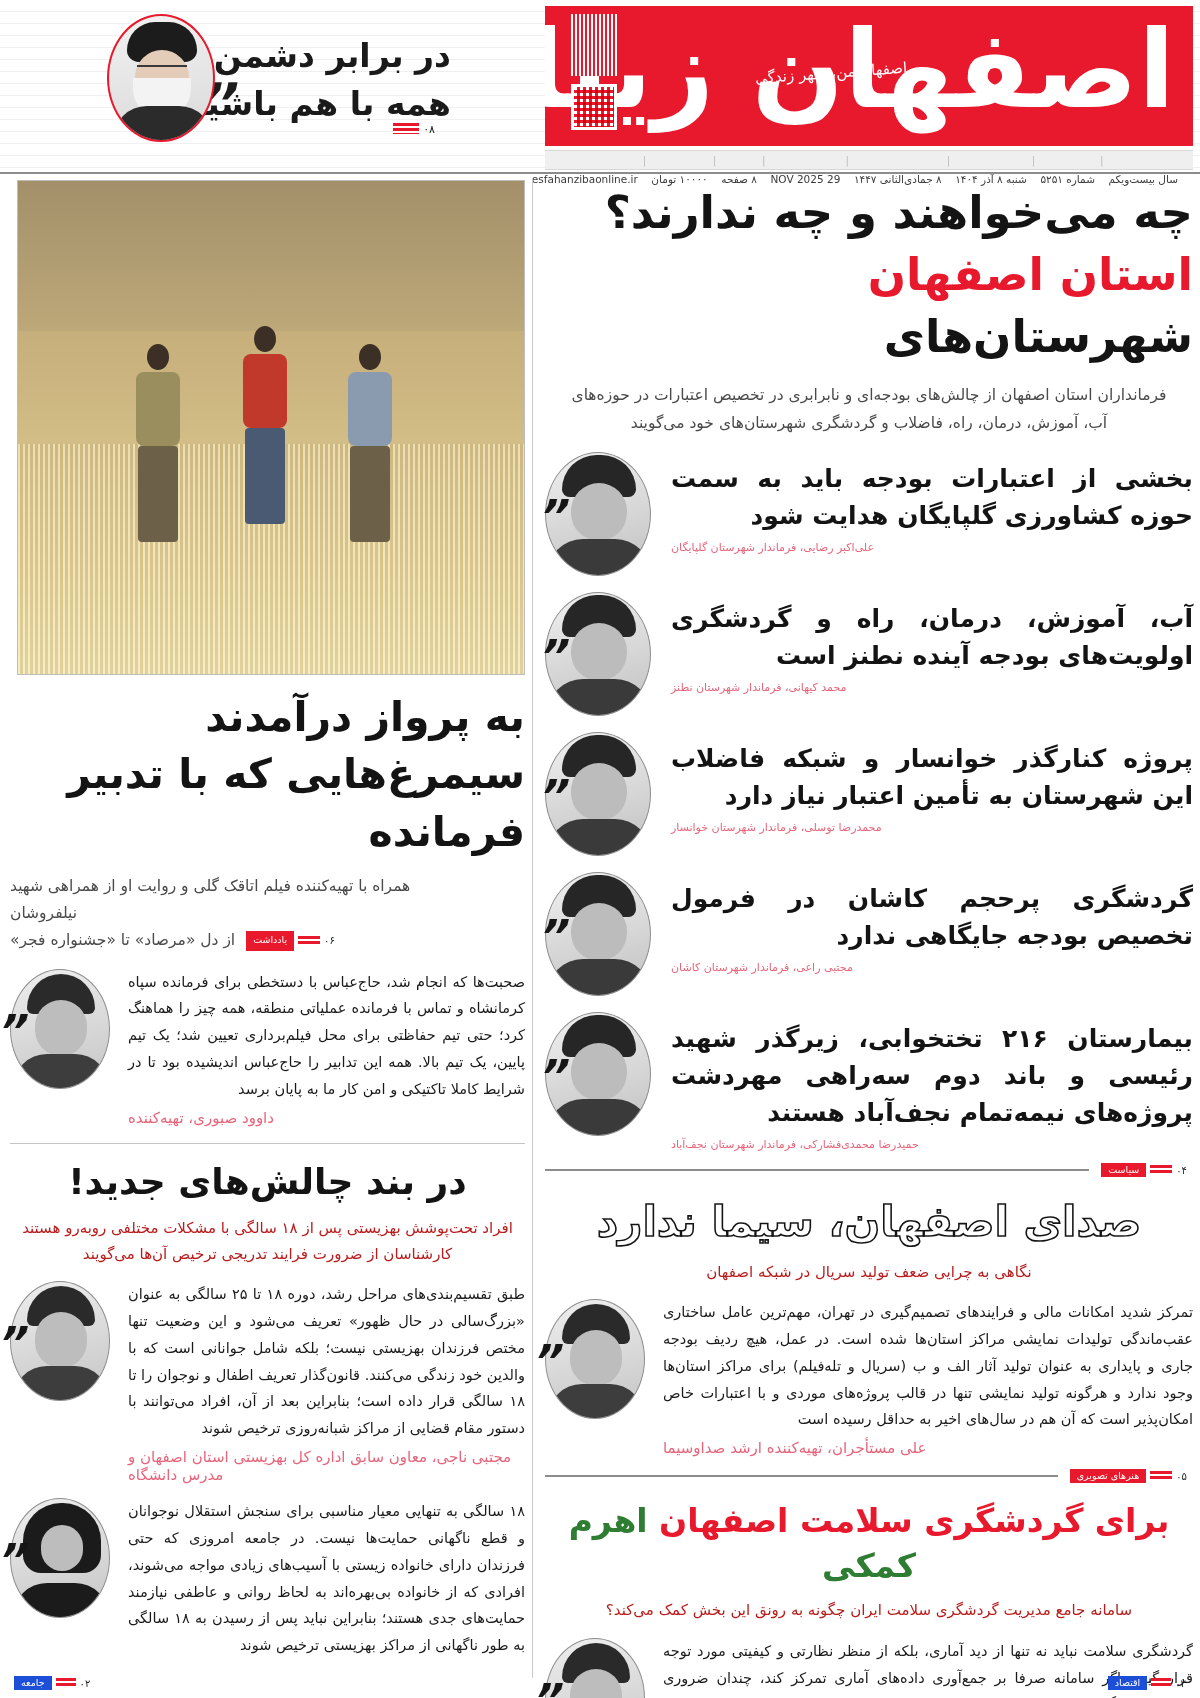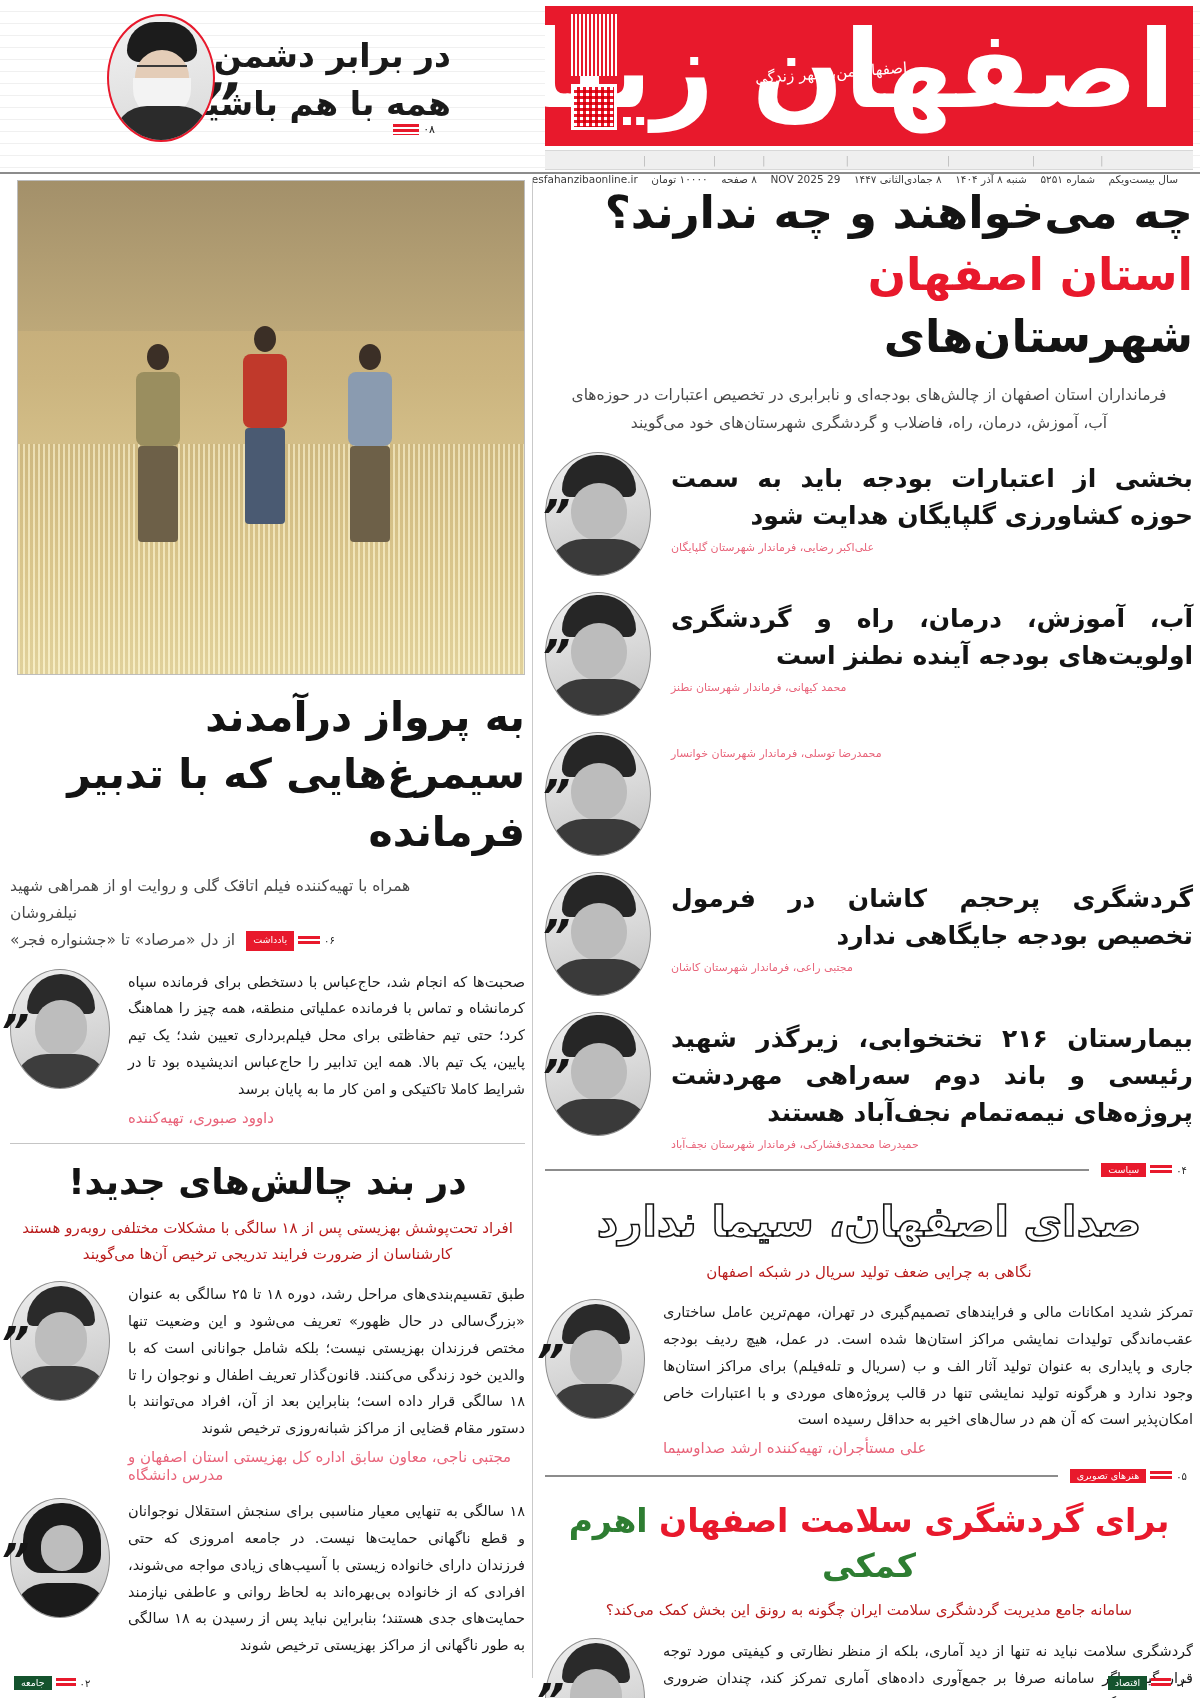--- a/index.html
+++ b/index.html
@@ -157,21 +157,21 @@
   }
   .qb-quotemark {
     position: absolute; top: 46px; left: 104px;
     font-size: 52px; color: #1c1c1c; font-weight: bold;
     line-height: 0.7;
     transform: skewX(-12deg);
     letter-spacing: -4px;
   }
   .qb-pagemark {
     position: absolute; top: 113px; right: 90px;
-    display: flex; align-items: center; gap: 4px;
+    display: flex; gap: 4px;
   }
   .qb-pagemark .bars {
     width: 26px; height: 11px;
     background: repeating-linear-gradient(
       to bottom, #e8192c 0 3px, #ffffff 3px 5px);
   }
   .qb-pagemark .num { font-size: 11px; color: #1a1a1a; }
 
   
   .vdivider {
@@ -431,21 +431,21 @@
 
   .bottom-strip {
     position: absolute; bottom: 4px; left: 0;
     width: 1200px; height: 22px;
     display: flex; flex-direction: row;
     align-items: center; justify-content: space-between;
     padding: 0 14px;
   }
   .bs-tag { display: flex; align-items: center; gap: 4px; }
   .bs-tag .lbl {
-    background: #14532d; color: #fff; font-size: 9.5px; padding: 1px 7px 2px;
+    background: #1d4ed8; color: #fff; font-size: 9.5px; padding: 1px 7px 2px;
   }
   .bs-tag .bars {
     width: 20px; height: 10px;
     background: repeating-linear-gradient(to bottom,#e8192c 0 3px,#fff 3px 5px);
   }
   .bs-tag .num { font-size: 10px; color: #222; }
 </style>
 </head>
 <body>
 
@@ -645,20 +645,21 @@
     <div class="newsitem">
       <div class="ni-avatar">
         <div class="ring">
           <div class="hair"></div>
             <div class="face"></div>
             <div class="shoulders"></div>
         </div>
         <div class="qm">,,</div>
       </div>
       <div class="ni-body">
+        <div class="ni-title">پروژه کنارگذر خوانسار و شبکه فاضلاب این شهرستان به تأمین اعتبار نیاز دارد</div>
         <div class="ni-attr">محمدرضا توسلی، فرماندار شهرستان خوانسار</div>
       </div>
     </div>
 
     <div class="newsitem">
       <div class="ni-avatar">
         <div class="ring">
           <div class="hair"></div>
             <div class="face"></div>
             <div class="shoulders"></div>

